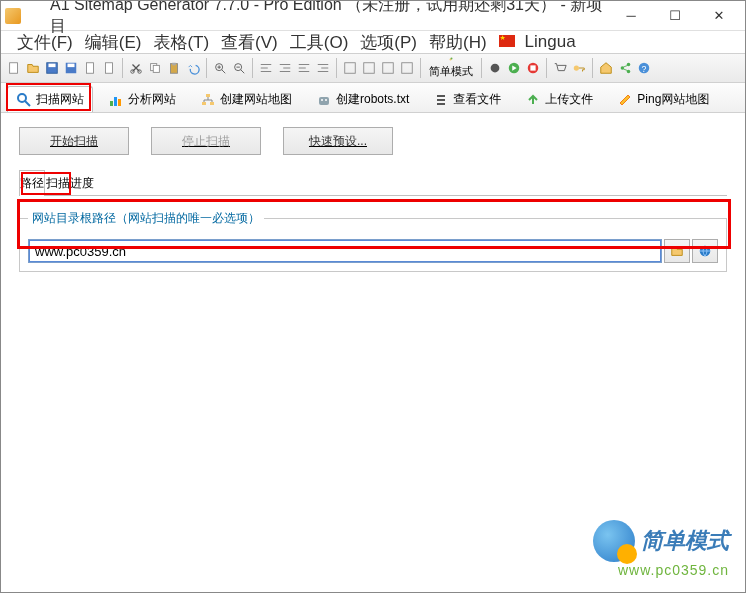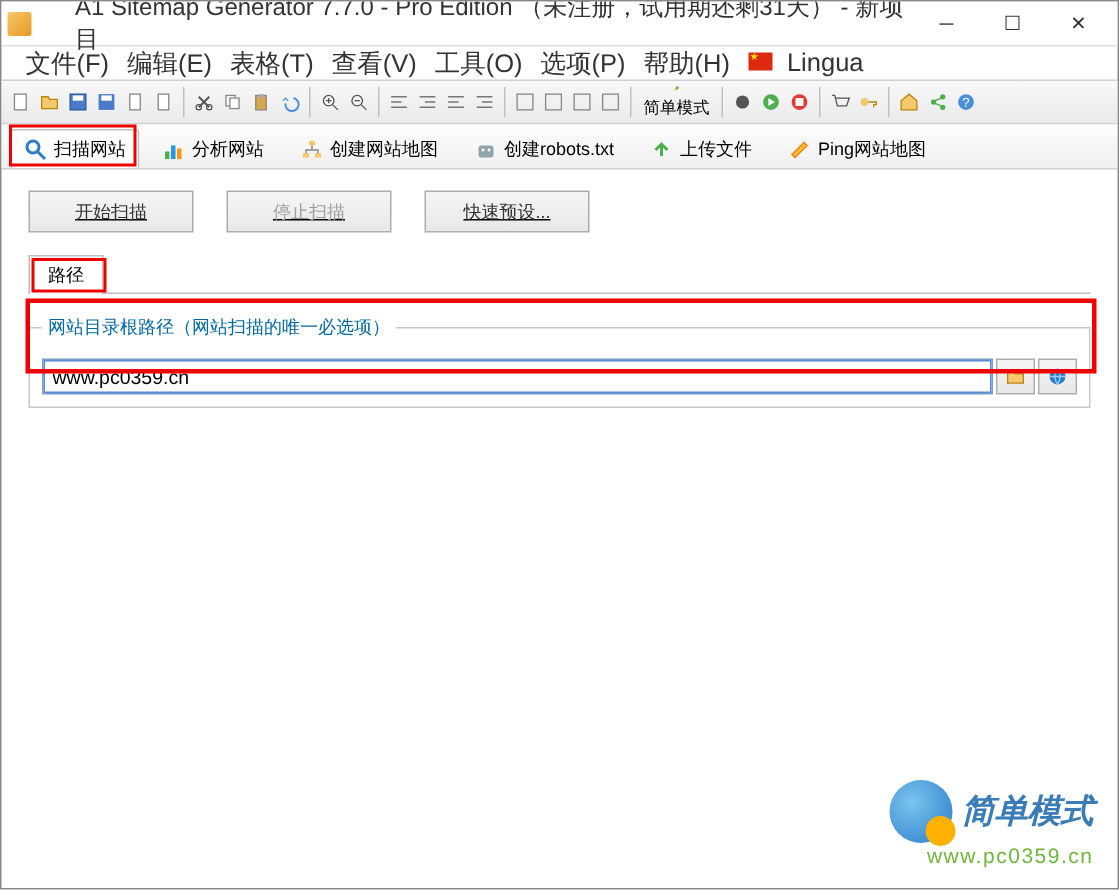--- a/index.html
+++ b/index.html
@@ -26,21 +26,21 @@
 .tab.active { background: #fff; border-color: #c0c0c0; border-top-left-radius: 3px; border-top-right-radius: 3px; text-align: center; }
 .tab .ticon { width: 16px; height: 16px; }
 .annot-scan { border: 2px solid #e00; position: absolute; top: 82px; left: 5px; width: 85px; height: 28px; pointer-events: none; }
 
 .mainarea { padding: 14px 18px 0 18px; }
 .btnrow { display: flex; gap: 22px; margin-bottom: 14px; text-decoration: underline; }
 .winbutton { min-width: 110px; height: 28px; border: 1px solid #adadad; background: linear-gradient(#f5f5f5,#e8e8e8); font-size: 12px; color: #333; padding: 0 14px; }
 .winbutton:disabled { color: #9e9e9e; }
 
 .subtabs { display: flex; font-size: 12px; border-bottom: 1px solid #c0c0c0; }
-.subtab { padding: 4px 12px; border: 1px solid transparent; border-bottom: none; position: relative; top: 1px; }
+.subtab { padding: 4px 0; border: 1px solid transparent; border-bottom: none; position: relative; top: 1px; }
 .subtab.active { border-color: #c0c0c0; background: #fff; }
 .annot-path { border: 2px solid #e00; position: absolute; top: 171px; left: 20px; width: 50px; height: 23px; pointer-events: none; }
 
 .fieldset { border: 1px solid #c8c8c8; margin-top: 14px; padding: 12px 8px 8px 8px; position: relative; }
 .fieldset legend { font-size: 12px; color: #0369a1; padding: 0 4px; }
 .inputrow { display: flex; gap: 2px; }
 .inputrow input { flex: 1; height: 24px; border: 1px solid #7a9ecc; padding: 0 6px; font-size: 13px; outline: 1px solid #5a8ad6; outline-offset: -2px; }
 .iconbtn { width: 26px; height: 24px; border: 1px solid #adadad; background: linear-gradient(#f5f5f5,#e8e8e8); display: flex; align-items: center; justify-content: center; }
 .annot-url { border: 3px solid #e00; position: absolute; top: 198px; left: 16px; width: 714px; height: 50px; pointer-events: none; }
 
@@ -279,20 +279,26 @@
   <div class="tab">
     <svg class="ticon" viewBox="0 0 16 16">
         <rect x="3" y="5" width="10" height="8" rx="2" fill="#90a4ae"></rect>
         <circle cx="6" cy="8" r="1" fill="#fff"></circle>
         <circle cx="10" cy="8" r="1" fill="#fff"></circle>
       </svg>
     <span>创建robots.txt</span>
   </div>
   <div class="tab">
     <svg class="ticon" viewBox="0 0 16 16">
+        <path d="M4 4h8M4 8h8M4 12h8" stroke="#555" stroke-width="2"></path>
+      </svg>
+    <span>查看文件</span>
+  </div>
+  <div class="tab">
+    <svg class="ticon" viewBox="0 0 16 16">
         <path d="M8 12V4M4 8l4-4 4 4" stroke="#4caf50" stroke-width="2" fill="none"></path>
       </svg>
     <span>上传文件</span>
   </div>
   <div class="tab">
     <svg class="ticon" viewBox="0 0 16 16">
         <path d="M3 11l8-8 2 2-8 8z" fill="#fbc02d" stroke="#f57f17"></path>
       </svg>
     <span>Ping网站地图</span>
   </div>
@@ -301,20 +307,21 @@
 
 <div class="mainarea">
   <div class="btnrow">
     <button class="winbutton">开始扫描</button>
     <button class="winbutton" disabled="">停止扫描</button>
     <button class="winbutton">快速预设...</button>
   </div>
 
   <div class="subtabs">
     <div class="subtab active">路径</div>
+    <div class="subtab">扫描进度</div>
   </div>
 
   <fieldset class="fieldset">
     <legend>网站目录根路径（网站扫描的唯一必选项）</legend>
     <div class="inputrow">
       <input type="text" value="www.pc0359.cn" style="">
       <div class="iconbtn">
         <svg width="14" height="14" viewBox="0 0 16 16">
             <path d="M2 4h5l1 2h6v7H2z" fill="#f5c86e" stroke="#b8860b"></path>
           </svg>

